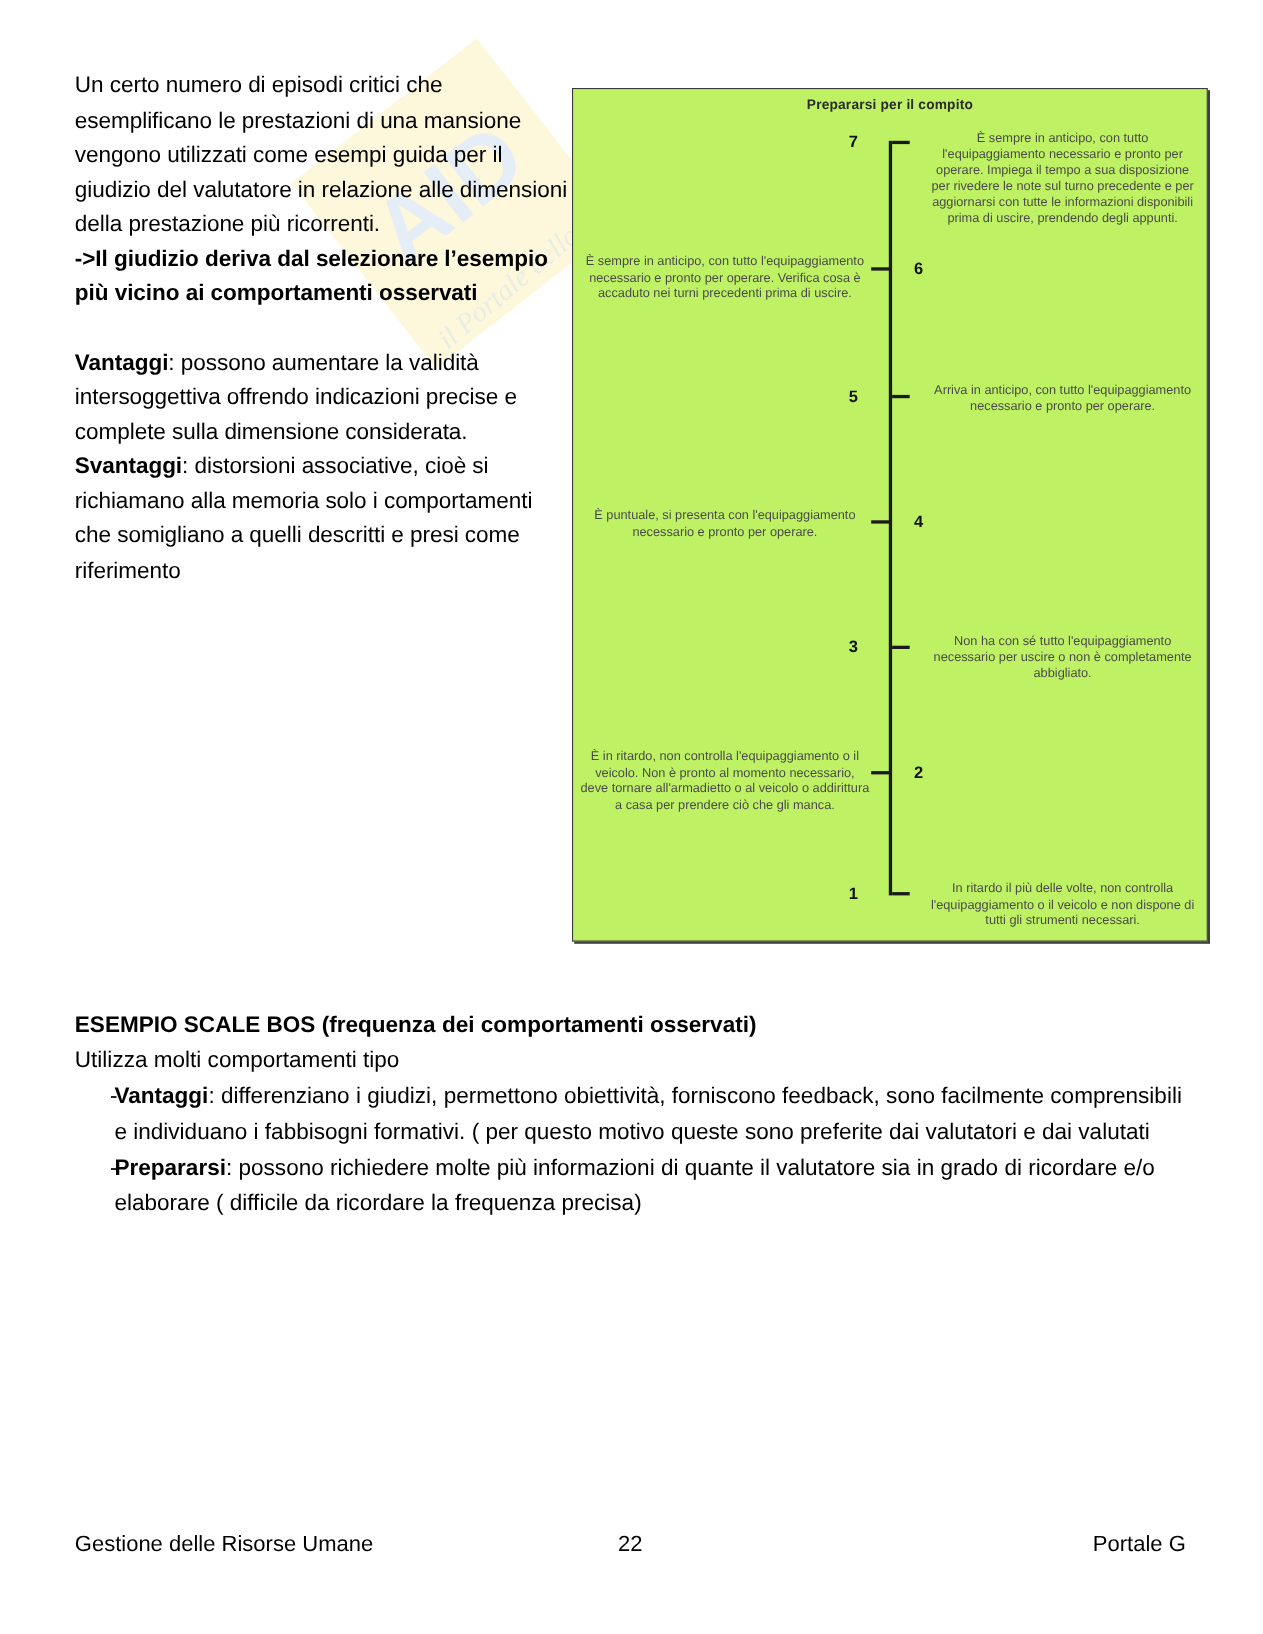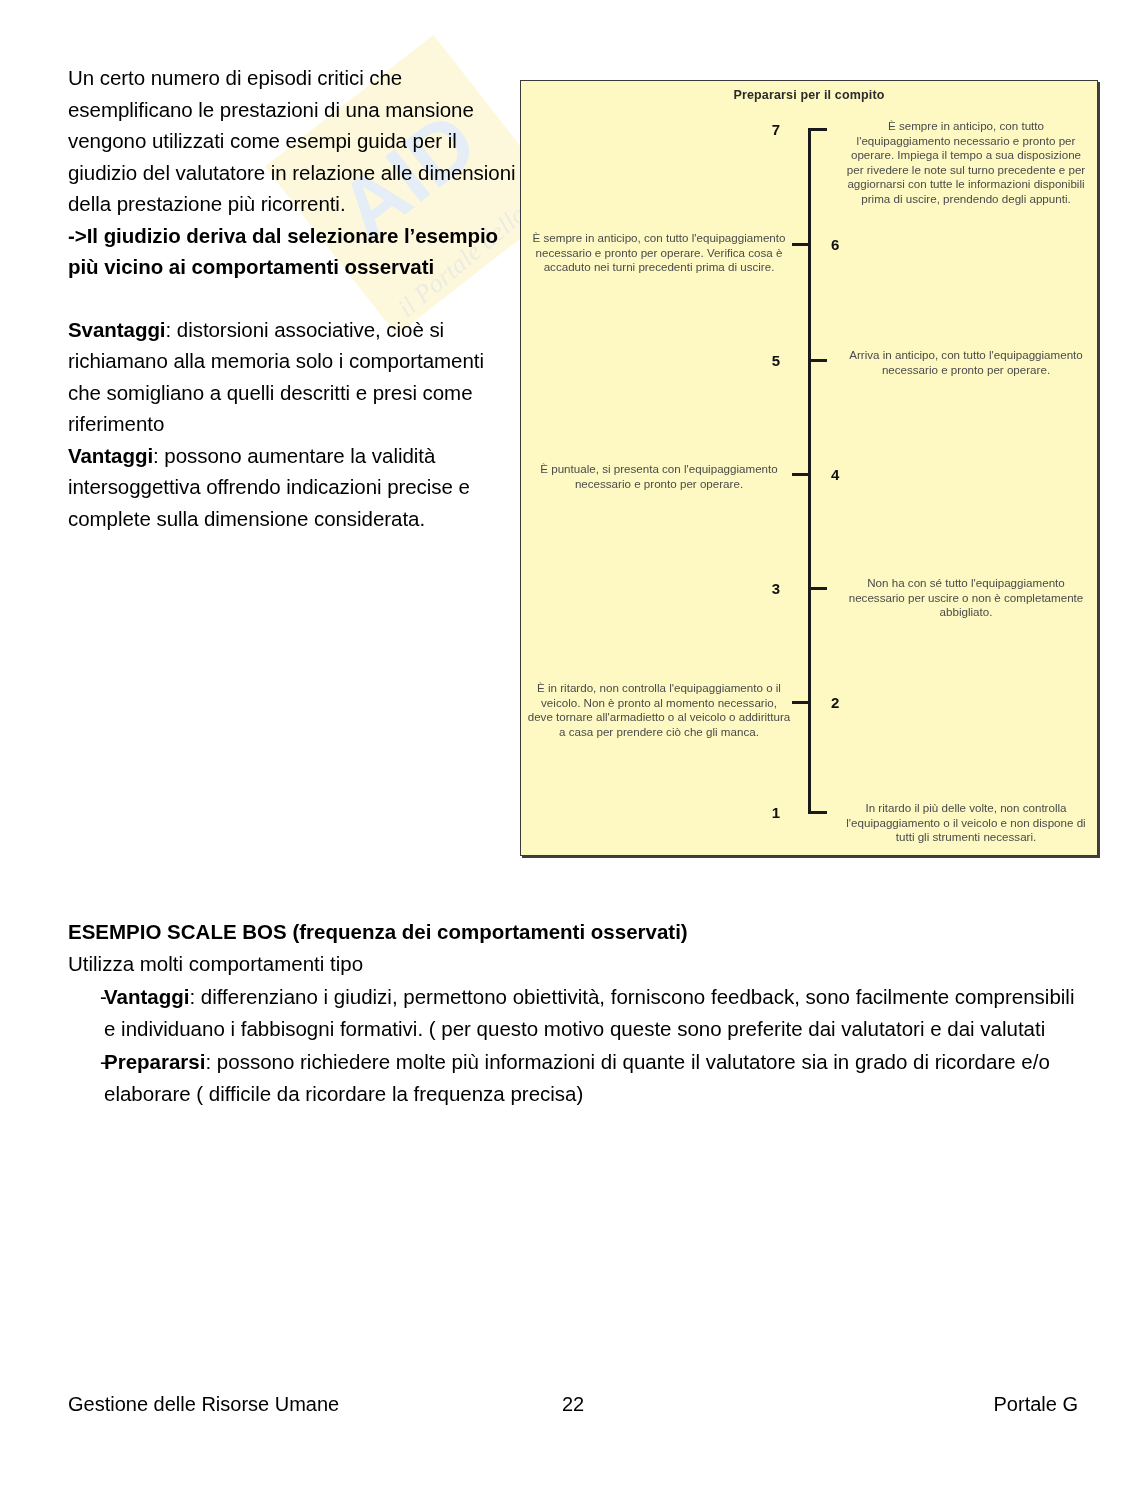--- a/index.html
+++ b/index.html
@@ -50,21 +50,21 @@
   #intro-column .spacer { height: 31px; }
   .b { font-weight: bold; }
 
   
   #diagram {
     position: absolute;
     left: 520px;
     top: 80px;
     width: 578px;
     height: 776px;
-    background: #fef9c3;
+    background: #bef264;
     border: 1px solid #3a3a3a;
     box-shadow: 2px 2px 0 #3f3f3f;
     box-sizing: border-box;
   }
   #diagram-title {
     position: absolute;
     left: 0;
     top: 7px;
     width: 100%;
     text-align: center;
@@ -163,22 +163,22 @@
     <text x="200" y="262" text-anchor="middle" font-family="'Liberation Serif', serif" font-size="26" font-style="italic" fill="#b9ccdf">il Portale dello Studente</text>
   </g>
 </svg>
 
 <div class="page">
 
   <div id="intro-column">
     <p>Un certo numero di episodi critici che esemplificano le prestazioni di una mansione vengono utilizzati come esempi guida per il giudizio del valutatore in relazione alle dimensioni della prestazione più ricorrenti.</p>
     <p class="b">-&gt;Il giudizio deriva dal selezionare l’esempio più vicino ai comportamenti osservati</p>
     <div class="spacer"></div>
+    <p><span class="b">Vantaggi</span><span>: possono aumentare la validità intersoggettiva offrendo indicazioni precise e complete sulla dimensione considerata.</span></p>
     <p><span class="b">Svantaggi</span><span>: distorsioni associative, cioè si richiamano alla memoria solo i comportamenti che somigliano a quelli descritti e presi come riferimento</span></p>
-    <p><span class="b">Vantaggi</span><span>: possono aumentare la validità intersoggettiva offrendo indicazioni precise e complete sulla dimensione considerata.</span></p>
   </div>
 
   <div id="diagram">
     <div id="diagram-title">Prepararsi per il compito</div>
     <div id="axis-line"></div>
 
     <div class="tick right" style="top:47px;"></div>
     <div class="scale-num on-left" style="top:41px;">7</div>
     <div class="anchor-text side-right" style="top:38px;">È sempre in anticipo, con tutto l'equipaggiamento necessario e pronto per operare. Impiega il tempo a sua disposizione per rivedere le note sul turno precedente e per aggiornarsi con tutte le informazioni disponibili prima di uscire, prendendo degli appunti.</div>
 

